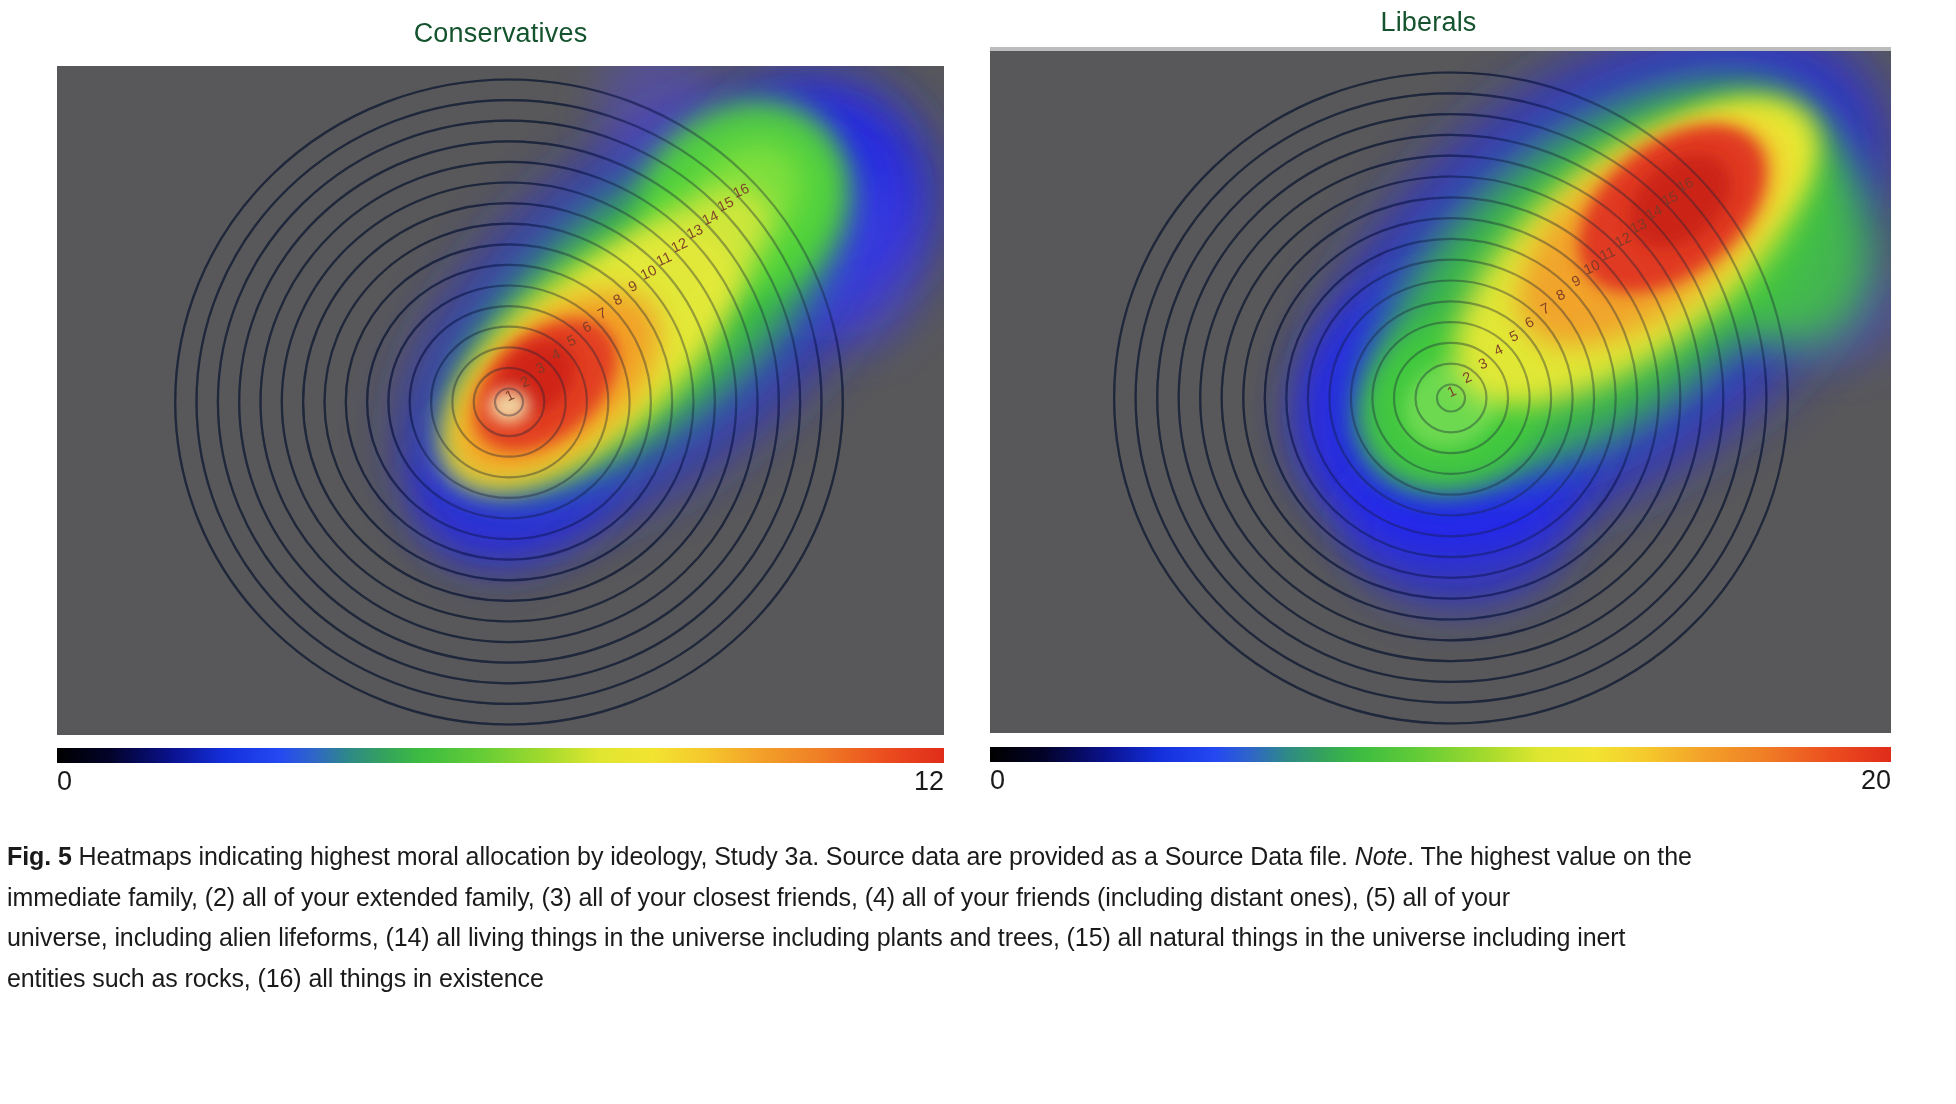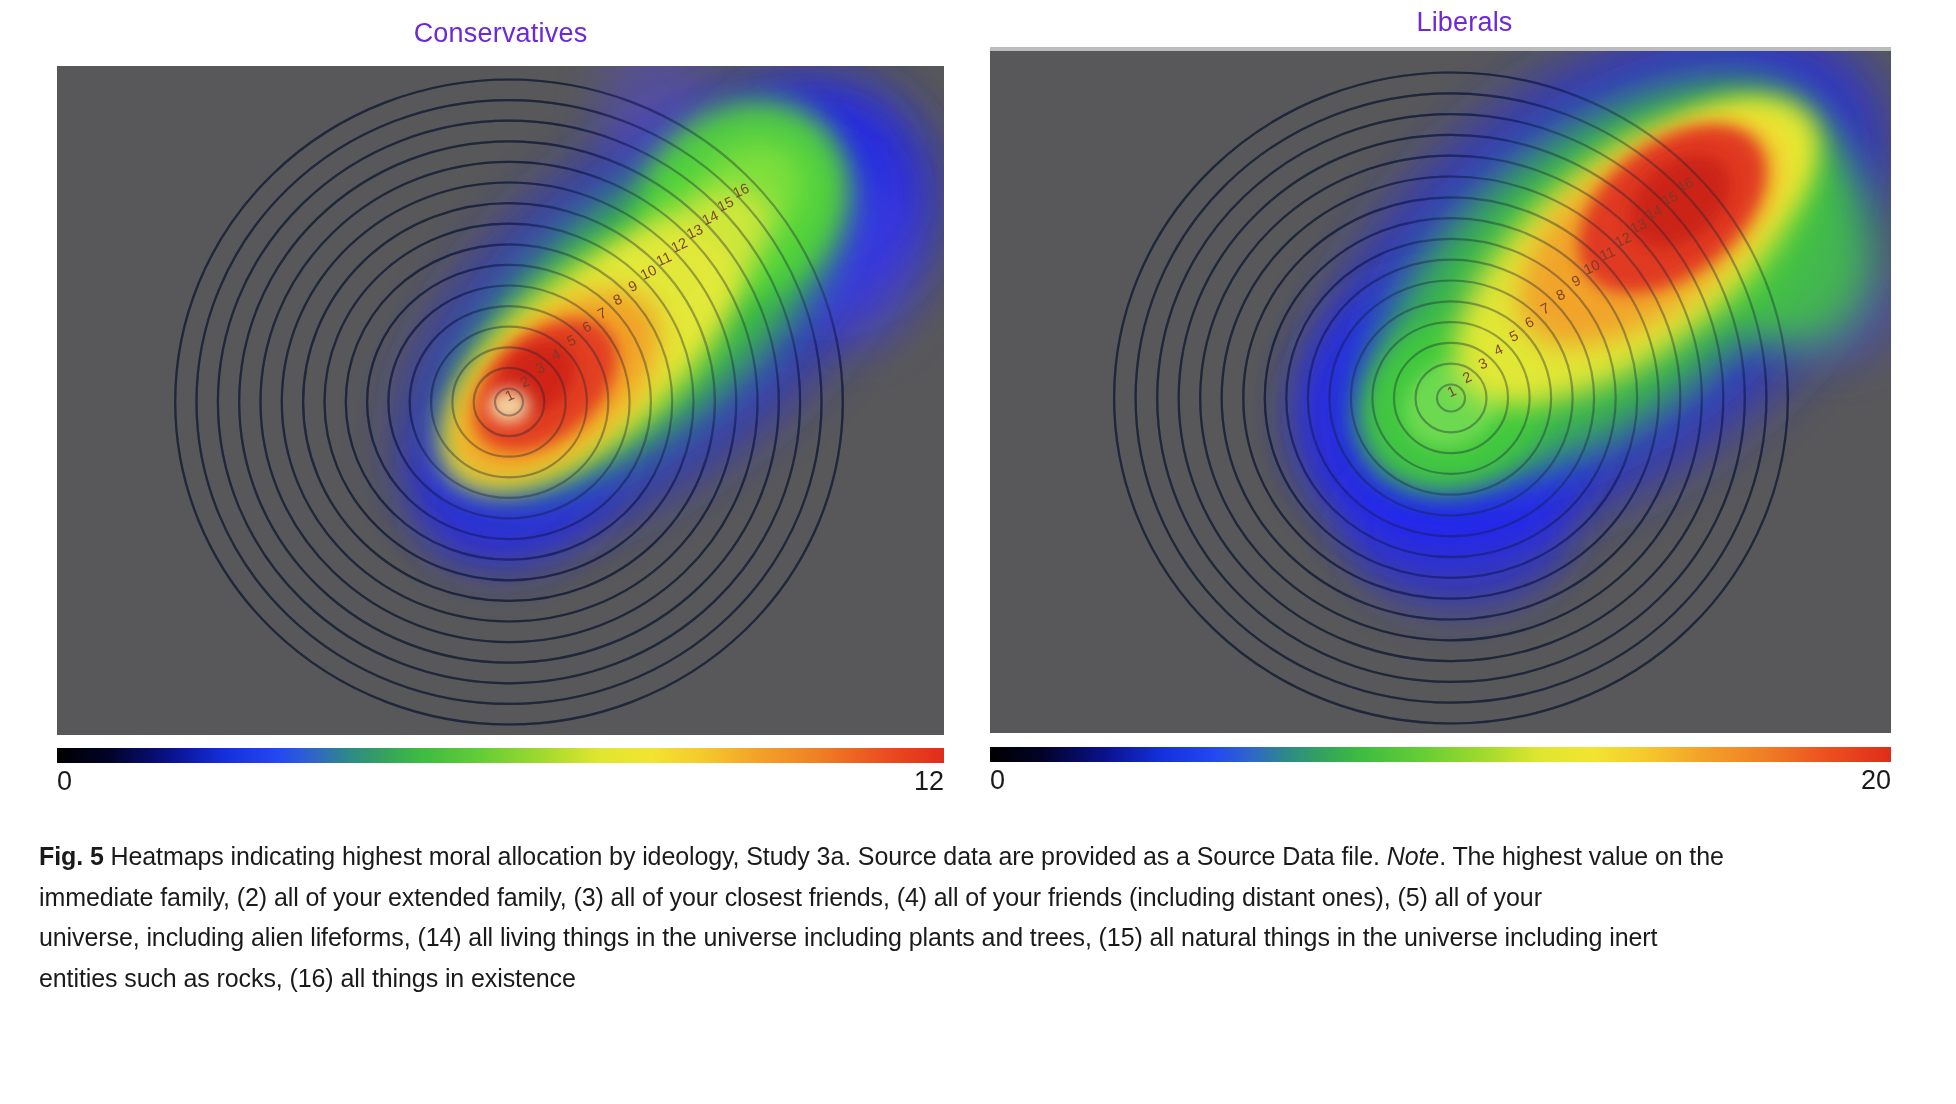--- a/index.html
+++ b/index.html
@@ -1,34 +1,34 @@
 <!DOCTYPE html>
 <html><head>
 <meta charset="utf-8">
 <style>
   html,body{margin:0;padding:0;background:#ffffff;overflow:hidden;}
   body{width:1956px;height:1104px;position:relative;
        font-family:"Liberation Sans","DejaVu Sans",sans-serif;color:#111;}
-  .panel-title{position:absolute;text-align:center;font-size:27px;color:#6d28d9;letter-spacing:0.2px;}
+  .panel-title{position:absolute;text-align:center;font-size:27px;color:#14532d;letter-spacing:0.2px;}
   #title-left{left:57px;top:18px;width:887px;}
-  #title-right{left:1014px;top:7px;width:901px;}
+  #title-right{left:978px;top:7px;width:901px;}
   .heat-panel{position:absolute;background:#58585a;overflow:hidden;}
   #panel-left{left:57px;top:66px;width:887px;height:669px;}
   #panel-right{left:990px;top:47px;width:901px;height:686px;border-top:4px solid #bcbcbc;box-sizing:border-box;}
   .heat-panel svg{position:absolute;left:0;top:0;width:100%;height:100%;}
   .colorbar{position:absolute;height:15px;}
   #cbar-left{left:57px;top:748px;width:887px;}
   #cbar-right{left:990px;top:747px;width:901px;}
   .cbar-labels{position:absolute;display:flex;justify-content:space-between;
                font-size:27px;color:#1a1a1a;}
   #cbl-left{left:57px;top:766px;width:887px;}
   #cbl-right{left:990px;top:765px;width:901px;}
   #caption{position:absolute;left:7px;top:836px;width:1944px;font-size:25px;
            line-height:40.5px;color:#1a1a1a;letter-spacing:-0.1px;}
-  .cap-line{white-space:nowrap;margin-left:32px;}
+  .cap-line{white-space:nowrap;}
   .seg-bold{font-weight:bold;}
   .seg-italic{font-style:italic;}
   .ring-label{font-size:14.5px;font-family:"Liberation Sans",sans-serif;}
 </style>
 </head>
 <body>
 
 <div class="panel-title" id="title-left">Conservatives</div>
 <div class="panel-title" id="title-right">Liberals</div>
 

